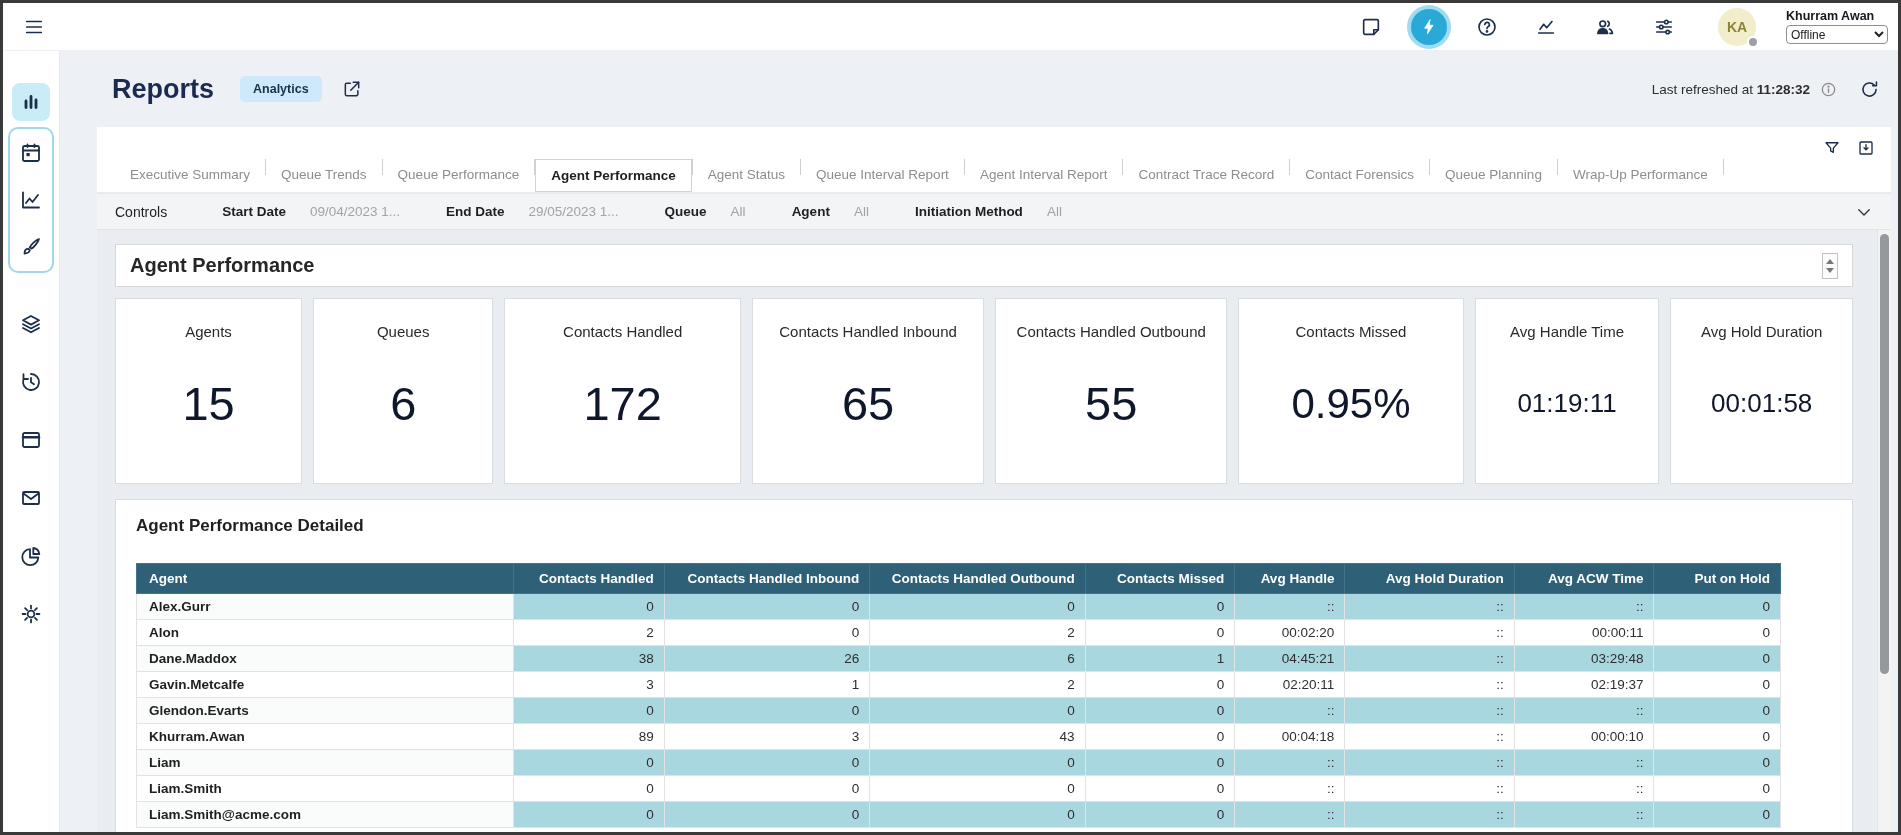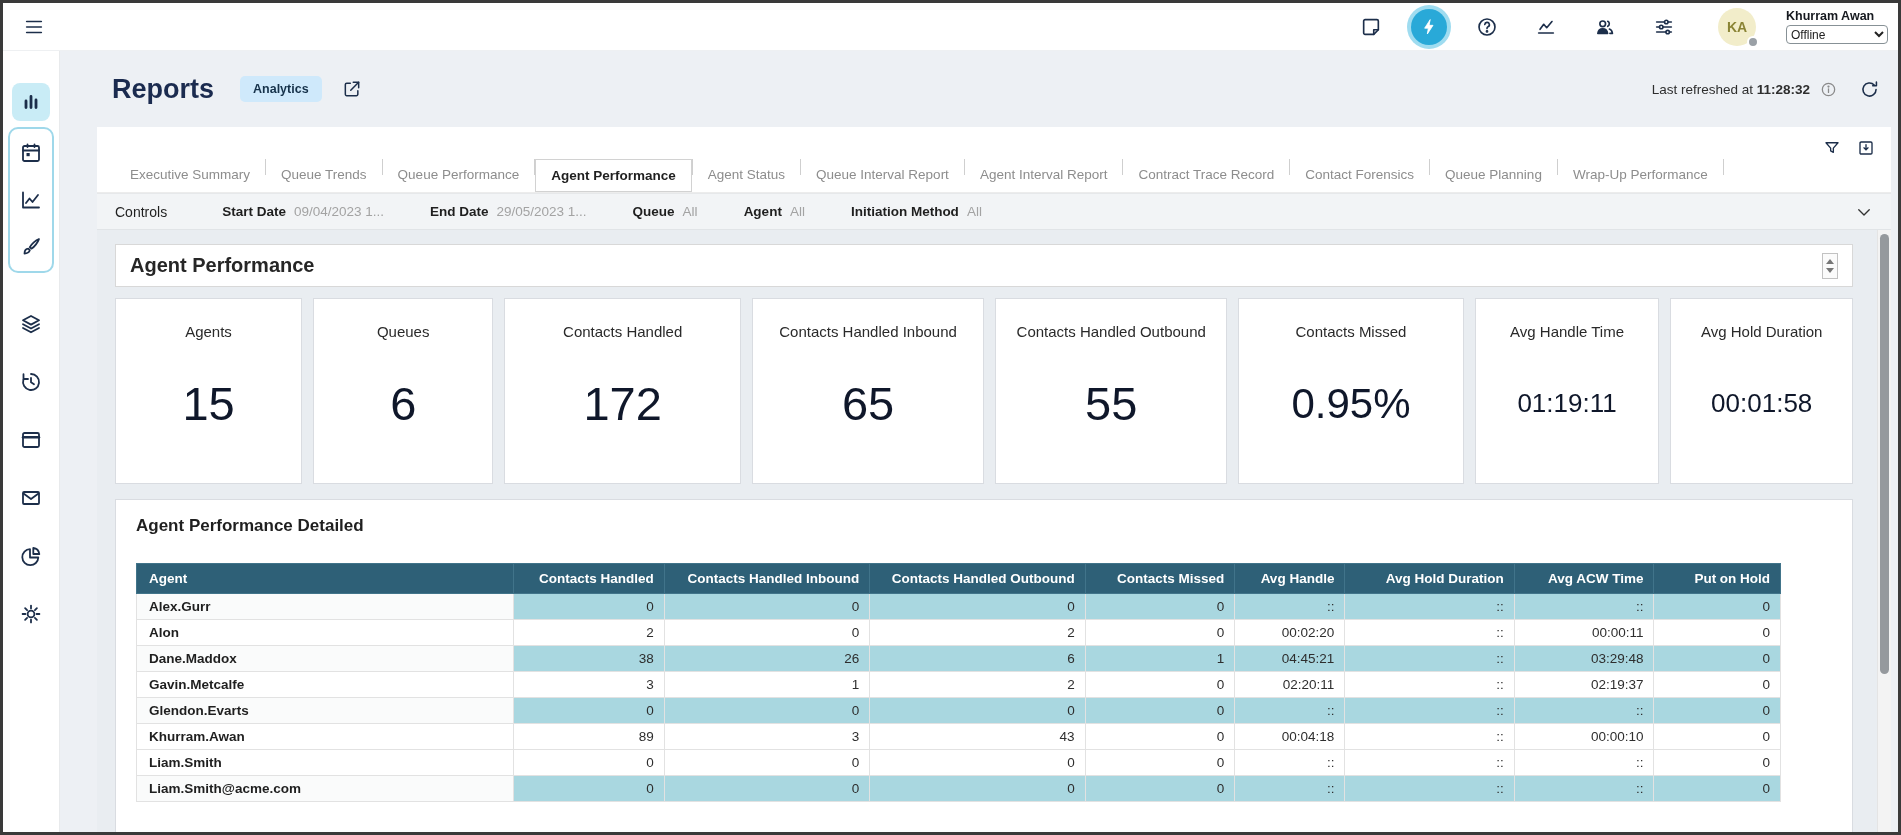--- a/index.html
+++ b/index.html
@@ -42,21 +42,21 @@
   
   .panel { flex:1; background:#fff; margin:0 7px 0 5px; display:flex; flex-direction:column; min-height:0; }
   .panel-toolbar { height:32px; display:flex; justify-content:flex-end; align-items:center; gap:16px; padding:10px 16px 0; color:#1c2e4a; flex:none;}
   .panel-toolbar .tbtn { cursor:pointer; display:flex; }
   .tabbar { display:flex; align-items:flex-start; padding-left:18px; height:34px; border-bottom:1px solid #ececec; flex:none; overflow:hidden; }
   .tab { font-size:13.5px; color:#8d8d8d; padding:8px 15px; white-space:nowrap; cursor:pointer; }
   .tab.active { color:#1f1f1f; font-weight:bold; border:1px solid #d2d2d2; background:#fff; }
   .tab-sep { width:1px; height:16px; background:#cfcfcf; flex:none; }
   .controlsbar { height:37px; background:#f2f4f6; border-top:1px solid #e6e8ea; border-bottom:1px solid #e1e4e7; display:flex; align-items:center; padding:0 18px; font-size:13.5px; flex:none; }
   .controls-label { color:#1f1f1f; font-size:14px; margin-right:55px; }
-  .ctl-field { display:flex; gap:8px; align-items:center; margin-right:46px; cursor:pointer;justify-content:flex-end; }
+  .ctl-field { display:flex; gap:24px; align-items:center; margin-right:46px; cursor:pointer;justify-content:flex-end; }
   .ctl-field .lbl { font-weight:bold; color:#1f1f1f; }
   .ctl-field .val { color:#a3a3a3; }
   .ctl-chevron { margin-left:auto; color:#333; display:flex; cursor:pointer; }
   
   .canvas { flex:1; background:#e9edf1; position:relative; padding:14px 38px 0 18px; min-height:0; overflow:hidden; }
   .vscroll { position:absolute; top:0; right:0; bottom:0; width:14px; background:#f3f3f3; border-left:1px solid #e4e4e4; }
   .vthumb { position:absolute; top:4px; left:2px; width:9px; height:440px; background:#95999d; border-radius:5px; cursor:pointer; }
   .section-head { background:#fff; border:1px solid #d8d8d8; height:43px; display:flex; align-items:center; padding:0 14px; }
   .section-title { font-size:20px; font-weight:bold; color:#262626; }
   .spinner { margin-left:auto; width:16px; height:26px; border:1px solid #c2c2c2; background:#fbfbfb; display:flex; flex-direction:column; align-items:center; justify-content:center; gap:4px; cursor:pointer; }
@@ -443,20 +443,31 @@
                     <td class="agent">Khurram.Awan</td>
                     <td>89</td>
                     <td>3</td>
                     <td>43</td>
                     <td>0</td>
                     <td>00:04:18</td>
                     <td>::</td>
                     <td>00:00:10</td>
                     <td>0</td>
                   </tr>
+                  <tr class="hl">
+                    <td class="agent">Liam</td>
+                    <td>0</td>
+                    <td>0</td>
+                    <td>0</td>
+                    <td>0</td>
+                    <td>::</td>
+                    <td>::</td>
+                    <td>::</td>
+                    <td>0</td>
+                  </tr>
                   <tr>
                     <td class="agent">Liam.Smith</td>
                     <td>0</td>
                     <td>0</td>
                     <td>0</td>
                     <td>0</td>
                     <td>::</td>
                     <td>::</td>
                     <td>::</td>
                     <td>0</td>

